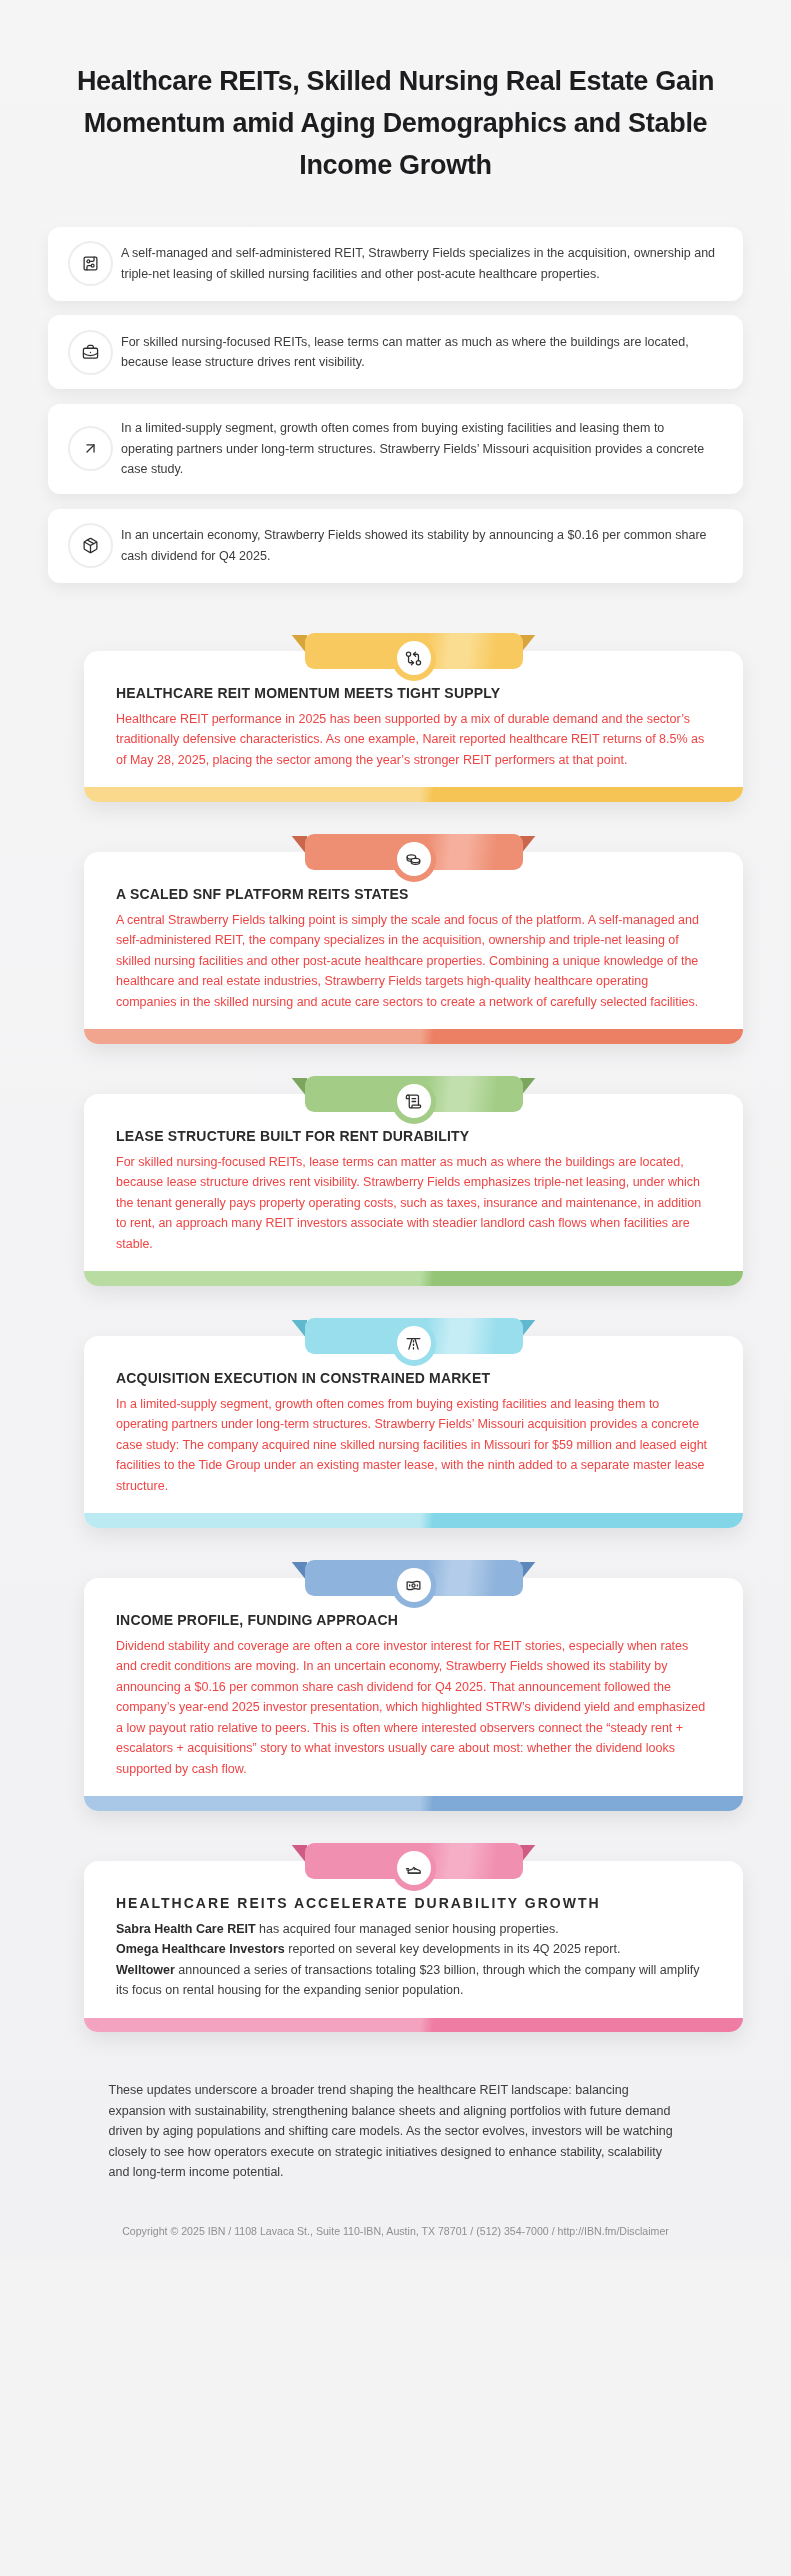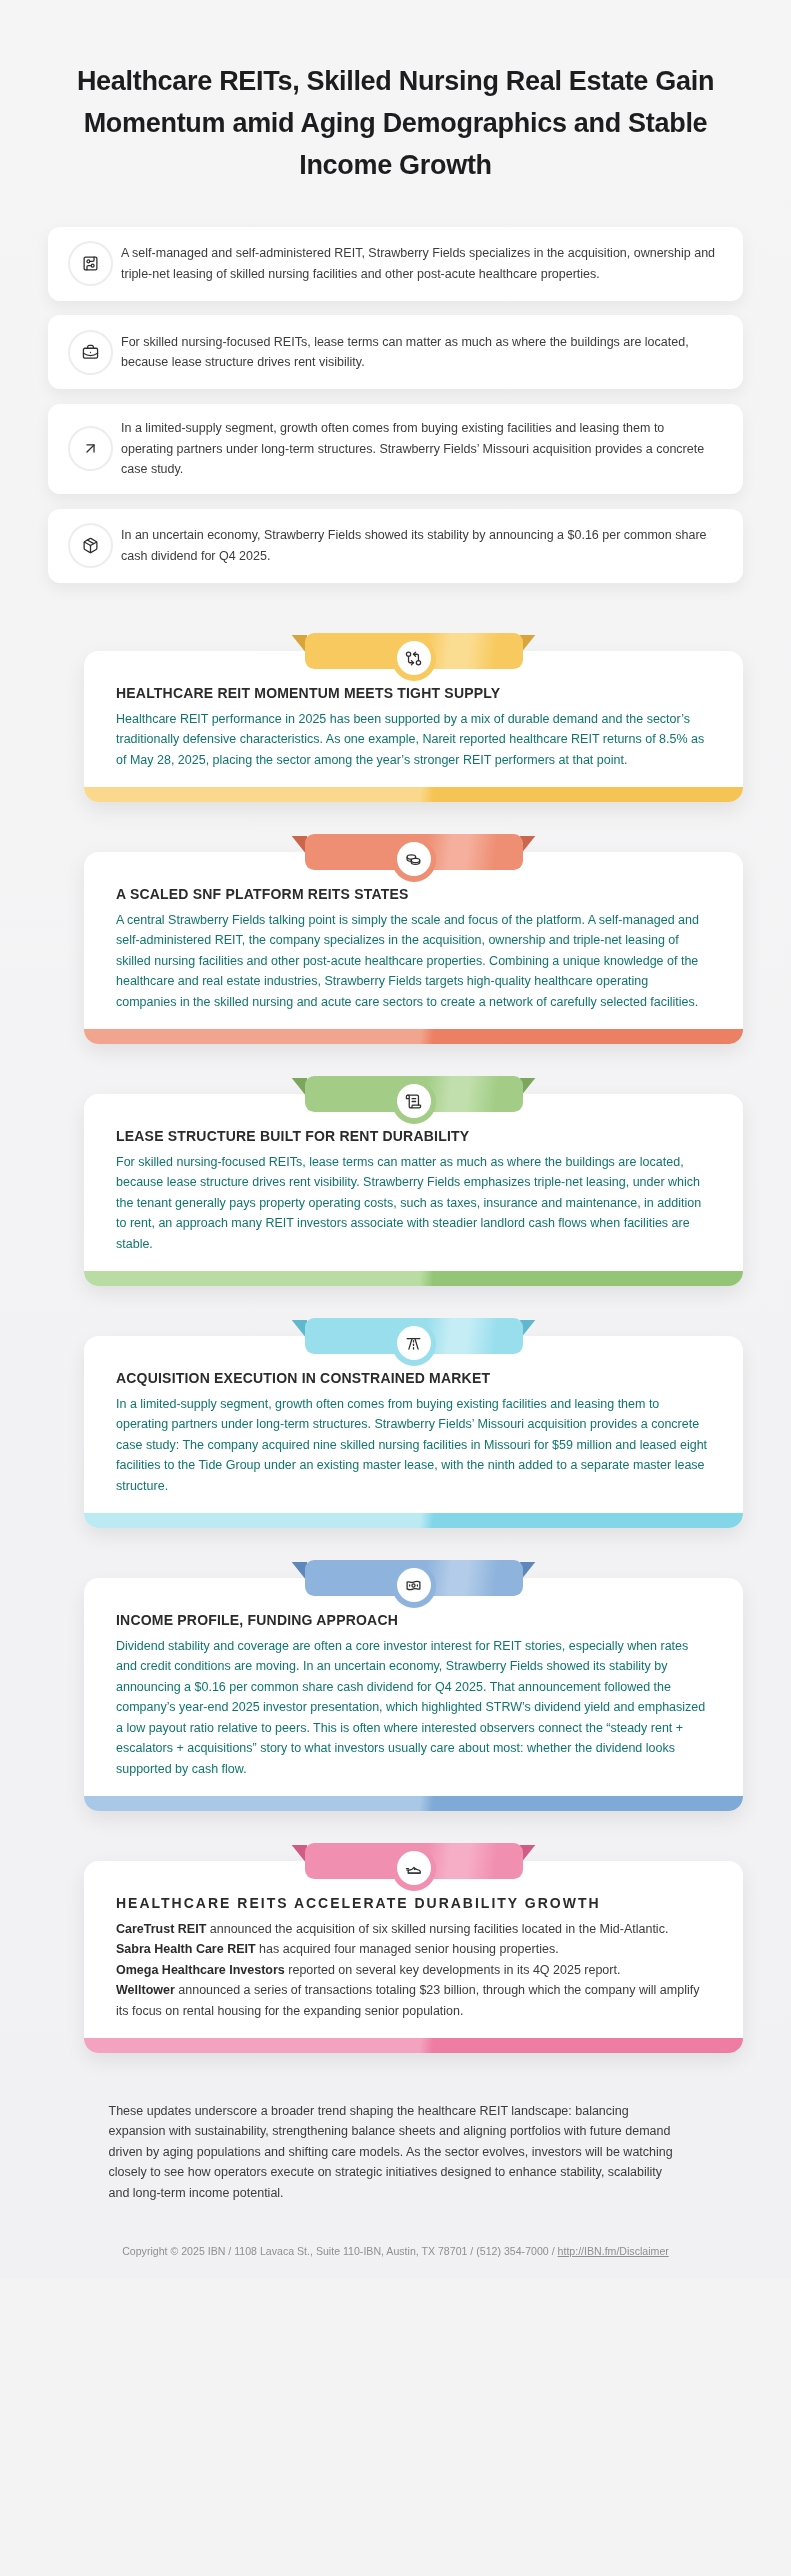--- a/index.html
+++ b/index.html
@@ -19,28 +19,28 @@
   .fold-l{left:-13.2px;clip-path:polygon(0 0,100% 0,100% 100%);}
   .fold-r{right:-13.2px;clip-path:polygon(0 0,100% 0,0 100%);}
   .bar{position:absolute;left:0;right:0;top:0;bottom:0;border-radius:9.2px;
        background:linear-gradient(97deg,var(--main) 0%,var(--main) 55%,var(--band) 66%,var(--band) 74%,var(--main) 87%);}
   .halo{position:absolute;top:4px;left:50%;transform:translateX(-50%);width:44px;height:44px;border-radius:50%;background:var(--main);}
   .circle{position:absolute;top:8.6px;left:50%;transform:translateX(-50%);width:34px;height:34px;border-radius:50%;background:#fff;display:flex;align-items:center;justify-content:center;}
   .card{background:#fff;border-radius:14.5px;box-shadow:0 8px 20px rgba(0,0,0,.08);}
   .cardbody{padding:34px 32px 17px;}
   h2{margin:0 0 8px;font-size:14px;font-weight:800;letter-spacing:0.2px;color:#2b2b2b;}
   h2.ls{letter-spacing:2px;}
-  .card p.body{margin:0;font-size:12.5px;line-height:1.64;color:#0f766e;}
+  .card p.body{margin:0;font-size:12.5px;line-height:1.64;color:#ef4444;}
   .g-item{margin:0;font-size:12.5px;line-height:1.64;color:#3c3c3c;}
   .g-item strong{color:#2b2b2b;font-weight:800;}
   .cardbar{height:14.5px;border-radius:0 0 14.5px 14.5px;background:linear-gradient(96deg,var(--barl) 0%,var(--barl) 51%,var(--bard) 53%);}
   
   .closing{margin:48px auto 0;max-width:574px;font-size:12.5px;line-height:1.64;color:#3c3c3c;}
   .copyright{margin:42px 0 0;text-align:center;font-size:10.6px;color:#8f8f8f;}
-  .copyright a{color:#8f8f8f;text-decoration:underline;cursor:pointer;}
+  .copyright a{color:#8f8f8f;cursor:pointer;}
   
   svg.ic{width:17px;height:17px;stroke:#2f2f2f;fill:none;stroke-width:1.8;stroke-linecap:round;stroke-linejoin:round;display:block;}
 </style>
 </head>
 <body>
 
 <div class="wrap">
 
   <h1>Healthcare REITs, Skilled Nursing Real Estate Gain Momentum amid Aging Demographics and Stable Income Growth</h1>
 
@@ -228,21 +228,20 @@
             <path d="M4.5 18.4h17"></path>
             <path d="M2 12.2h3"></path>
             <path d="M2.8 14.2h2.2"></path>
             <path d="M13.2 13.6l1.2-1.2"></path>
           </svg>
       </div>
     </div>
     <div class="card">
       <div class="cardbody">
         <h2 class="ls">HEALTHCARE REITS ACCELERATE DURABILITY GROWTH</h2>
-        <p class="g-item"><strong>CareTrust REIT</strong><span> announced the acquisition of six skilled nursing facilities located in the Mid-Atlantic.</span></p>
         <p class="g-item"><strong>Sabra Health Care REIT</strong><span> has acquired four managed senior housing properties.</span></p>
         <p class="g-item"><strong>Omega Healthcare Investors</strong><span> reported on several key developments in its 4Q 2025 report.</span></p>
         <p class="g-item"><strong>Welltower</strong><span> announced a series of transactions totaling $23 billion, through which the company will amplify its focus on rental housing for the expanding senior population.</span></p>
       </div>
       <div class="cardbar"></div>
     </div>
   </div>
 
   <p class="closing">These updates underscore a broader trend shaping the healthcare REIT landscape: balancing expansion with sustainability, strengthening balance sheets and aligning portfolios with future demand driven by aging populations and shifting care models. As the sector evolves, investors will be watching closely to see how operators execute on strategic initiatives designed to enhance stability, scalability and long-term income potential.</p>
 

